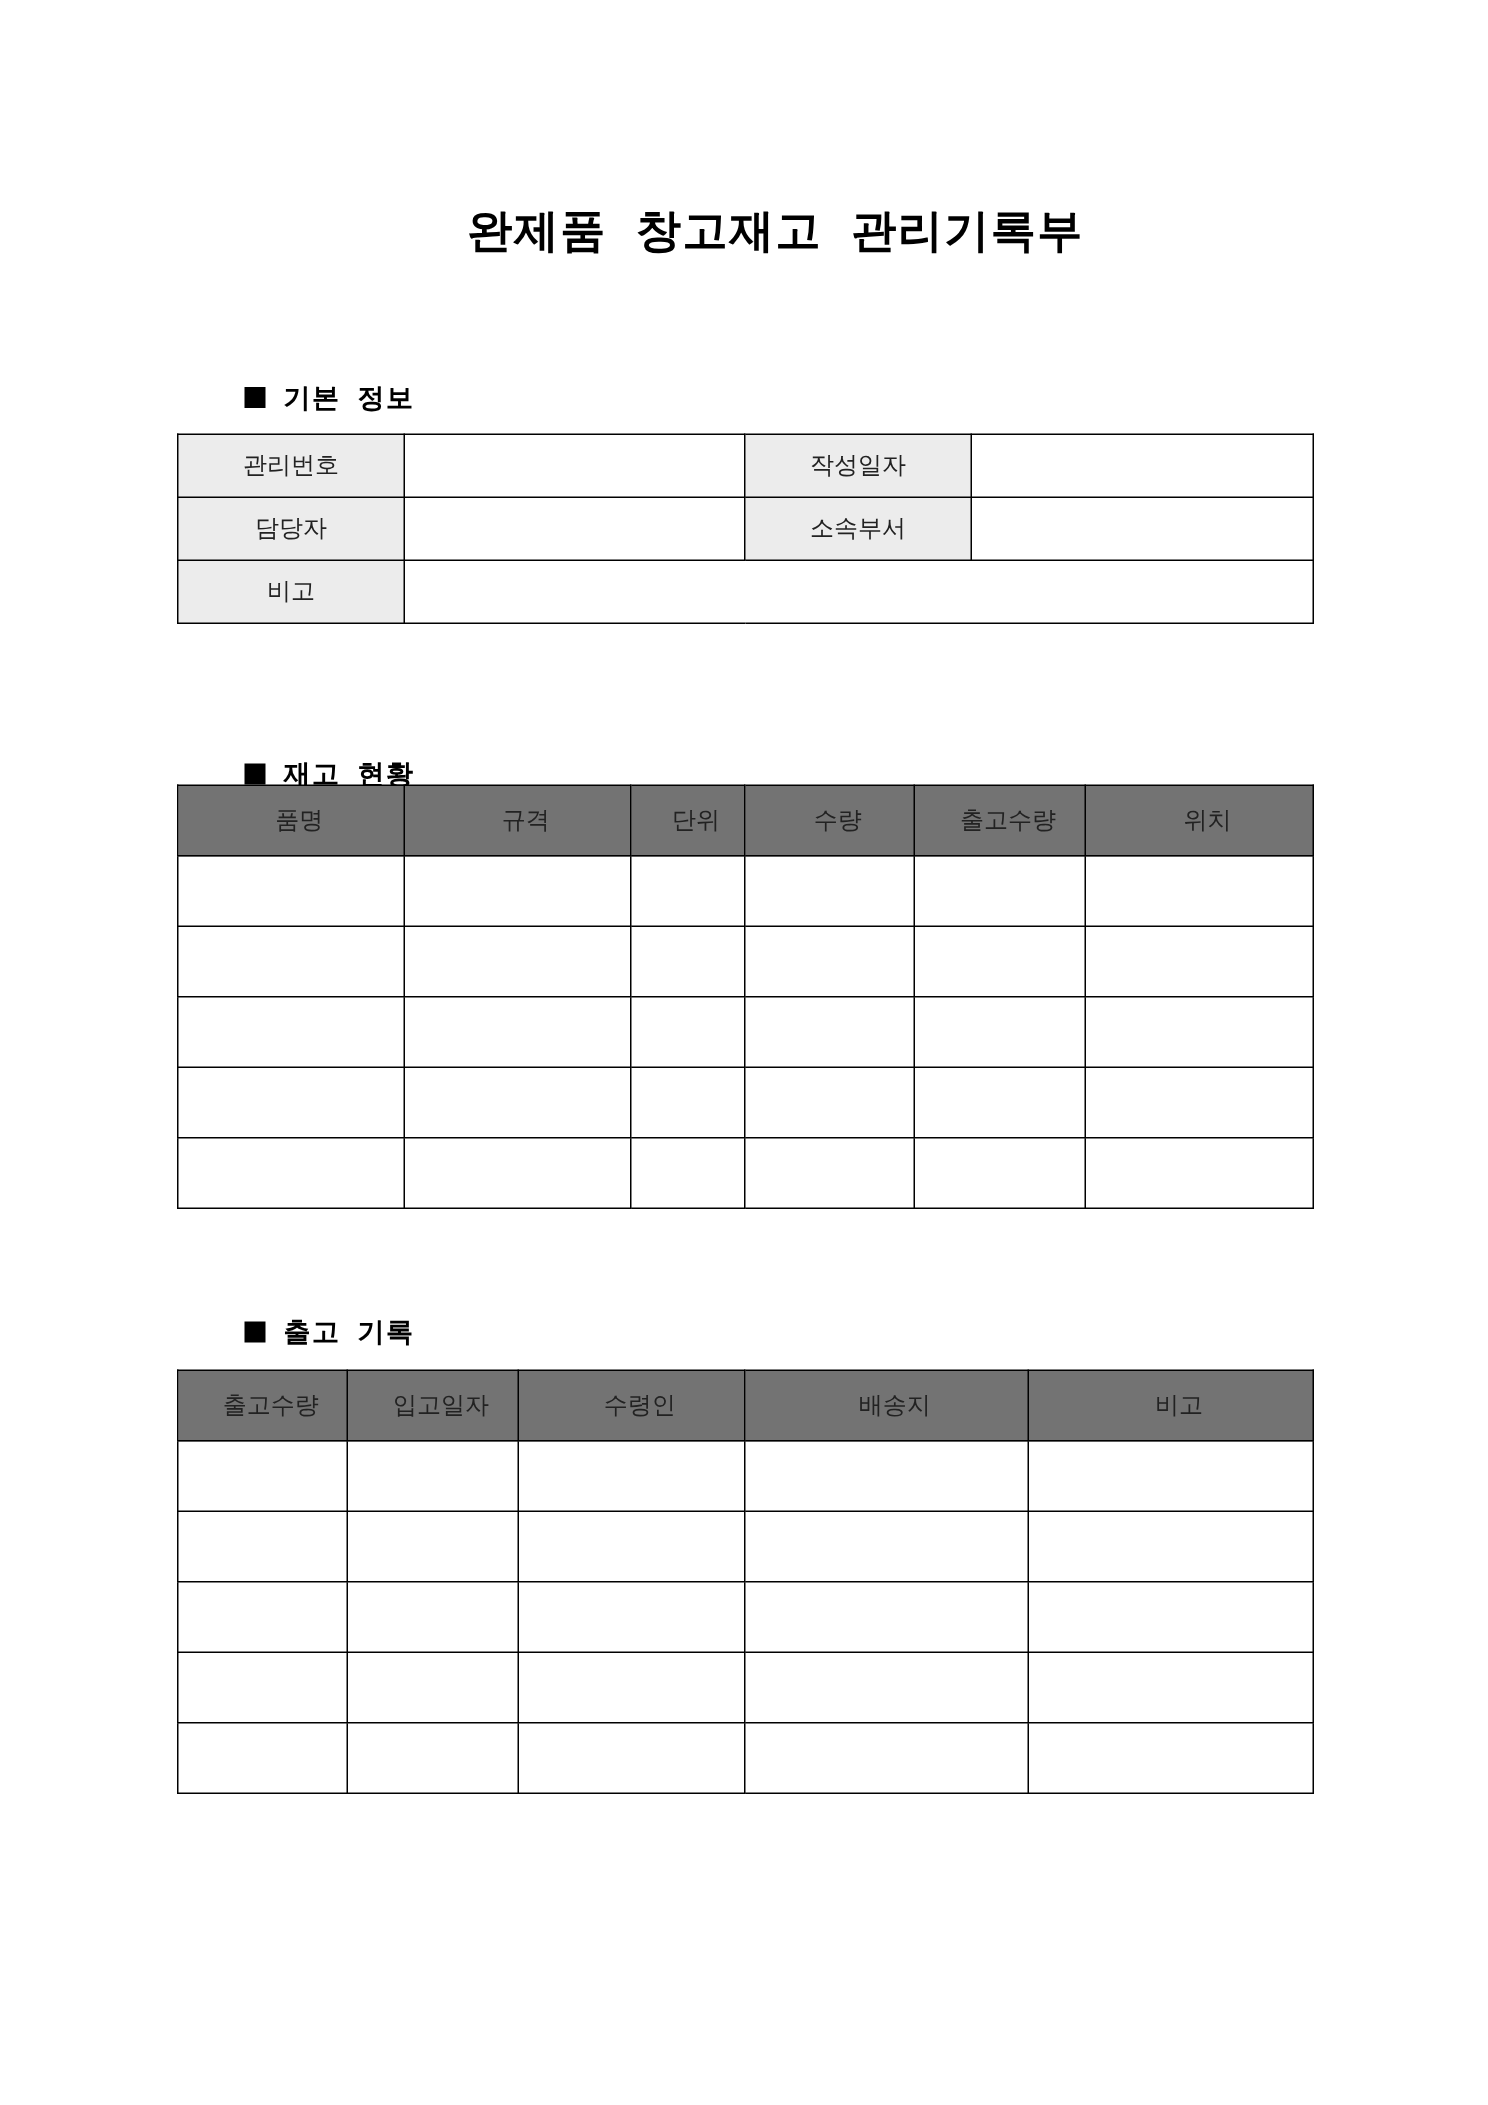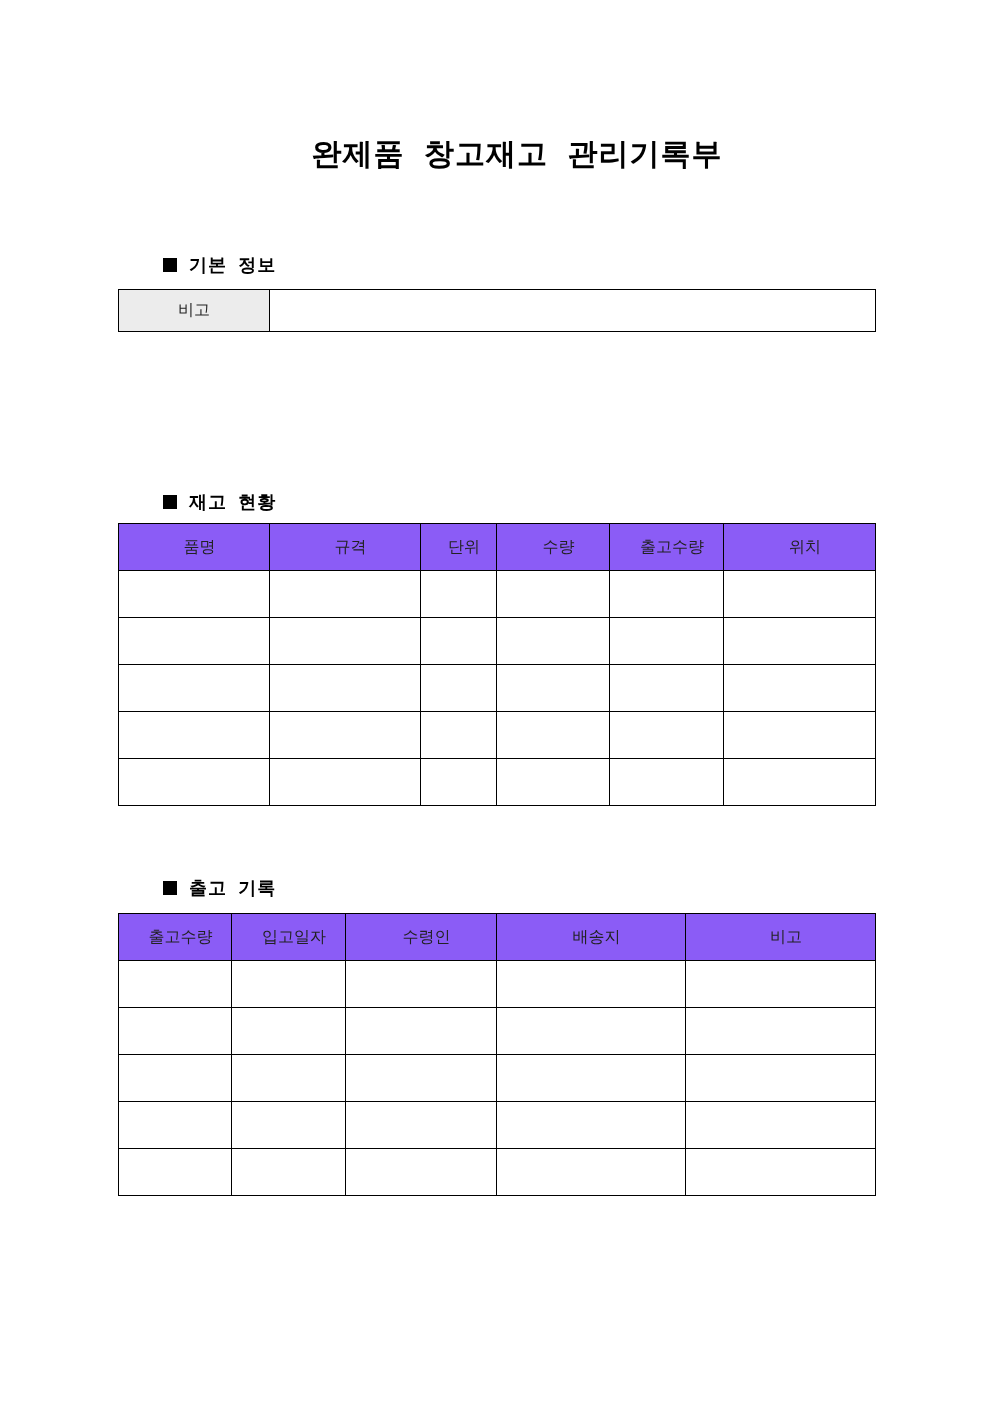--- a/index.html
+++ b/index.html
@@ -3,21 +3,21 @@
 <meta charset="utf-8">
 <style>
   html, body { margin: 0; padding: 0; background: #ffffff; }
   body { width: 992px; height: 1403px; position: relative; font-family: "DejaVu Sans", "Liberation Sans", sans-serif; color: #000; }
   .title { position: absolute; left: 0; width: 992px; top: 134px; text-align: center; font-size: 30px; font-weight: bold; letter-spacing: 1px; word-spacing: 8px; margin-left: 21px; }
   .section-head { position: absolute; left: 119px; font-size: 18px; font-weight: bold; display: flex; align-items: center; letter-spacing: 1px; word-spacing: 4px; padding-left: 44px; }
   .section-head .sq { display: inline-block; width: 14px; height: 14px; background: #000; margin-right: 12px; }
   table { position: absolute; left: 118px; width: 757px; border-collapse: collapse; table-layout: fixed; }
   td, th { border: 1.5px solid #000; padding: 0; font-size: 16px; font-weight: normal; text-align: center; vertical-align: middle; color: #222; }
   .lbl { background: #ececec; }
-  th { background: #8b5cf6; padding-left: 11px; }
+  th { background: #737373; padding-left: 11px; }
   #t1 { top: 289px; }
   #t1 td { height: 41px; }
   #t2 { top: 523px; }
   #t2 th { height: 46px; }
   #t2 td { height: 46px; }
   #t3 { top: 913px; }
   #t3 th { height: 46px; }
   #t3 td { height: 46px; }
 </style>
 </head>
@@ -30,28 +30,40 @@
   <span>기본 정보</span>
 </div>
 <table id="t1">
   <colgroup>
       <col style="width:151px">
       <col style="width:227px">
       <col style="width:151px">
       <col style="width:228px">
     </colgroup>
   <tbody>
+      <tr>
+    <td class="lbl">관리번호</td>
+    <td></td>
+    <td class="lbl">작성일자</td>
+    <td></td>
+  </tr>
+  <tr>
+    <td class="lbl">담당자</td>
+    <td></td>
+    <td class="lbl">소속부서</td>
+    <td></td>
+  </tr>
   <tr>
     <td class="lbl">비고</td>
     <td colspan="3"></td>
   </tr>
 </tbody>
   </table>
 
-<div class="section-head" style="top:490px;">
+<div class="section-head" style="top:504px;">
   <span class="sq"></span>
   <span>재고 현황</span>
 </div>
 <table id="t2">
   <colgroup>
     <col style="width:151px">
       <col style="width:151px">
       <col style="width:76px">
     <col style="width:113px">
       <col style="width:114px">

